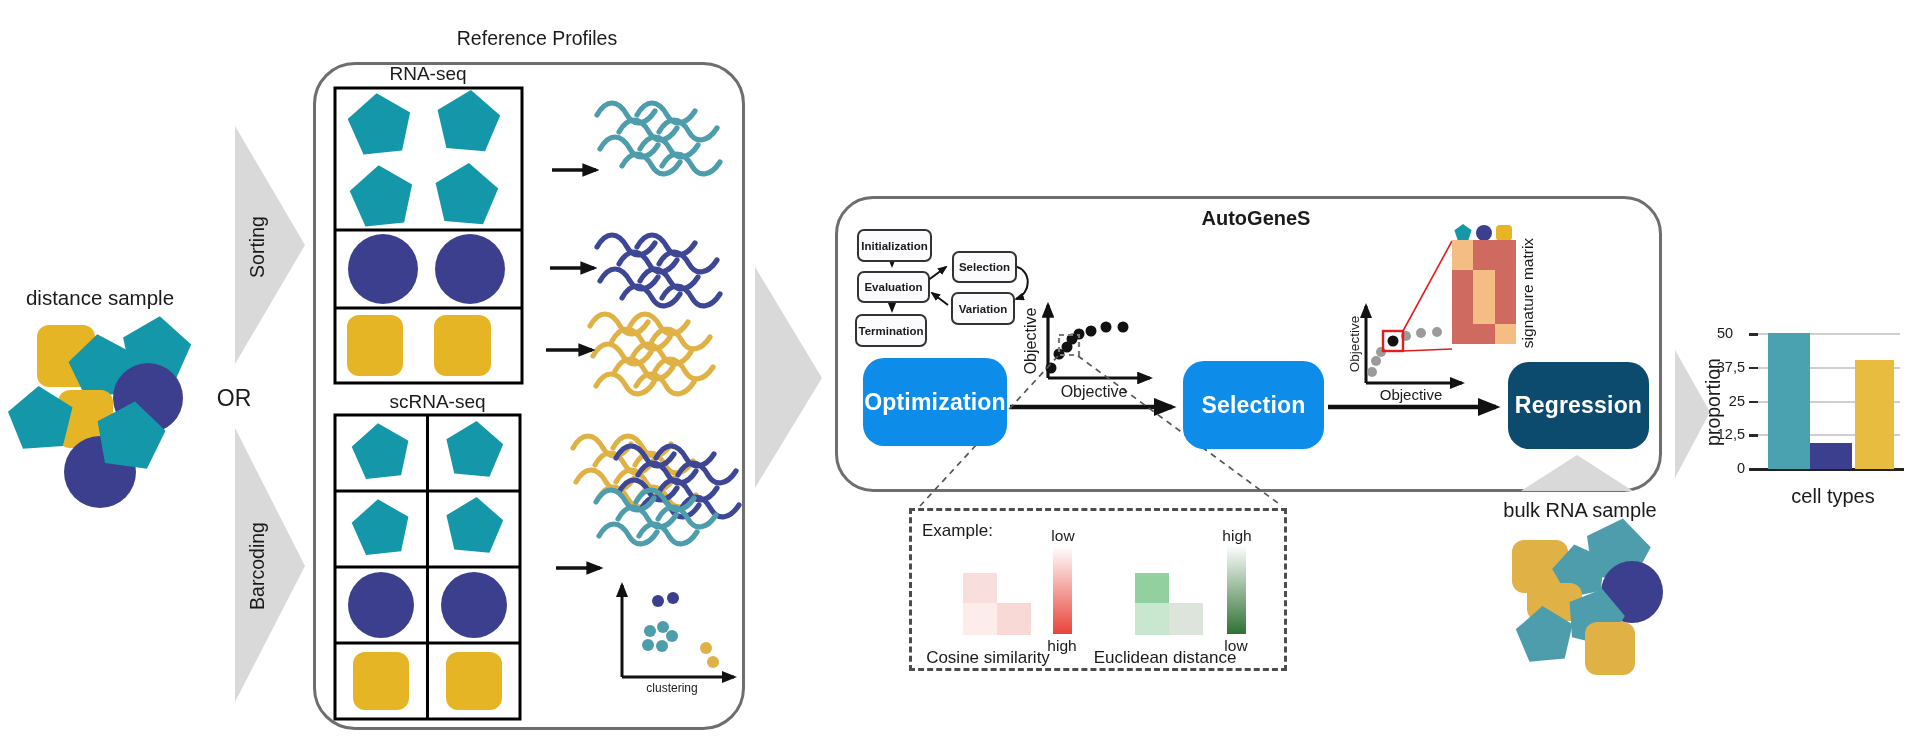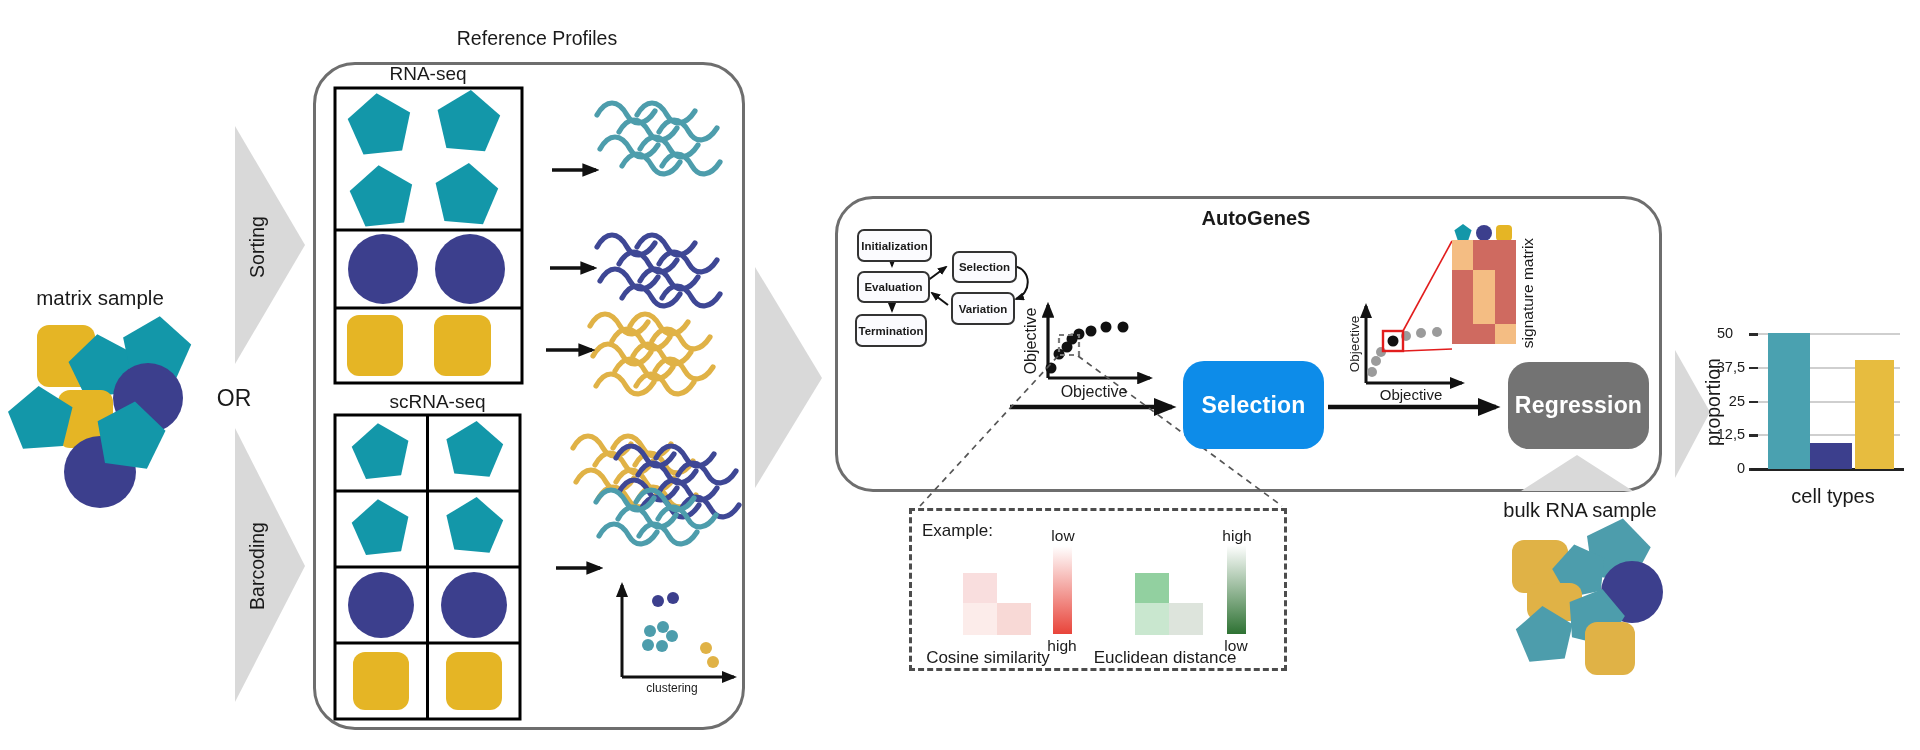--- a/index.html
+++ b/index.html
@@ -212,38 +212,39 @@
         <rect x="937" y="615" width="17" height="17" rx="4" fill="#e5b525"></rect>
       </g>
       <g>
         <polygon points="1152.0,545.0 1164.4,554.0 1159.6,568.5 1144.4,568.5 1139.6,554.0" fill="#4d9dac"></polygon>
         <circle cx="1192" cy="558" r="11" fill="#3c3f8d"></circle>
         <circle cx="1117" cy="592" r="11" fill="#3c3f8d"></circle>
         <rect x="1110" y="615" width="18" height="18" rx="4" fill="#e5b525"></rect>
       </g>
     </svg>
 
-  <div class="lbl ctr" style="left:10px;top:286px;width:180px;font-size:20.5px;">matrix sample</div>
+  <div class="lbl ctr" style="left:10px;top:286px;width:180px;font-size:20.5px;">distance sample</div>
   <div class="lbl ctr rot" style="left:198px;top:235px;width:120px;height:24px;font-size:19.5px;">Sorting</div>
   <div class="lbl ctr" style="left:204px;top:385px;width:60px;font-size:23px;">OR</div>
   <div class="lbl ctr rot" style="left:188px;top:554px;width:140px;height:24px;font-size:19.5px;">Barcoding</div>
   <div class="lbl ctr" style="left:427px;top:27px;width:220px;font-size:19.5px;">Reference Profiles</div>
   <div class="lbl ctr" style="left:368px;top:63px;width:120px;font-size:19px;">RNA-seq</div>
   <div class="lbl ctr" style="left:375px;top:391px;width:125px;font-size:19px;">scRNA-seq</div>
   <div class="lbl ctr" style="left:612px;top:681px;width:120px;font-size:12px;">clustering</div>
   <div class="lbl ctr" style="left:1156px;top:207px;width:200px;font-size:20px;font-weight:700;">AutoGeneS</div>
 
   <div class="flownode" style="left:857px;top:229px;width:71px;height:29px;">Initialization</div>
   <div class="flownode" style="left:857px;top:271px;width:69px;height:28px;">Evaluation</div>
   <div class="flownode" style="left:855px;top:314px;width:68px;height:29px;">Termination</div>
   <div class="flownode" style="left:952px;top:251px;width:61px;height:28px;">Selection</div>
   <div class="flownode" style="left:951px;top:292px;width:60px;height:29px;">Variation</div>
 
+  <div class="bluebtn" id="btn-optimization" style="left: 863px; top: 358px; width: 144px; height: 88px; background: rgb(13, 140, 233);">Optimization</div>
   <div class="bluebtn" id="btn-selection" style="left: 1183px; top: 361px; width: 141px; height: 88px; background: rgb(13, 140, 233);">Selection</div>
-  <div class="bluebtn" id="btn-regression" style="left: 1508px; top: 362px; width: 141px; height: 87px; background: #737373;">Regression</div>
+  <div class="bluebtn" id="btn-regression" style="left: 1508px; top: 362px; width: 141px; height: 87px; background: #0c4a6e;">Regression</div>
 
   <div class="lbl ctr rot" style="left:982px;top:331px;width:100px;height:20px;font-size:16px;">Objective</div>
   <div class="lbl ctr" style="left:1034px;top:383px;width:120px;font-size:16px;">Objective</div>
   <div class="lbl ctr rot" style="left:1313px;top:336px;width:84px;height:16px;font-size:13.5px;">Objective</div>
   <div class="lbl ctr" style="left:1361px;top:386px;width:100px;font-size:15px;">Objective</div>
 
   <div id="sigmatrix"></div>
   <div class="lbl ctr rot" style="left:1468px;top:284px;width:120px;height:18px;font-size:15.5px;">signature matrix</div>
 
   <div id="example-box" style="left:909px;top:508px;width:372px;height:157px;"></div>

